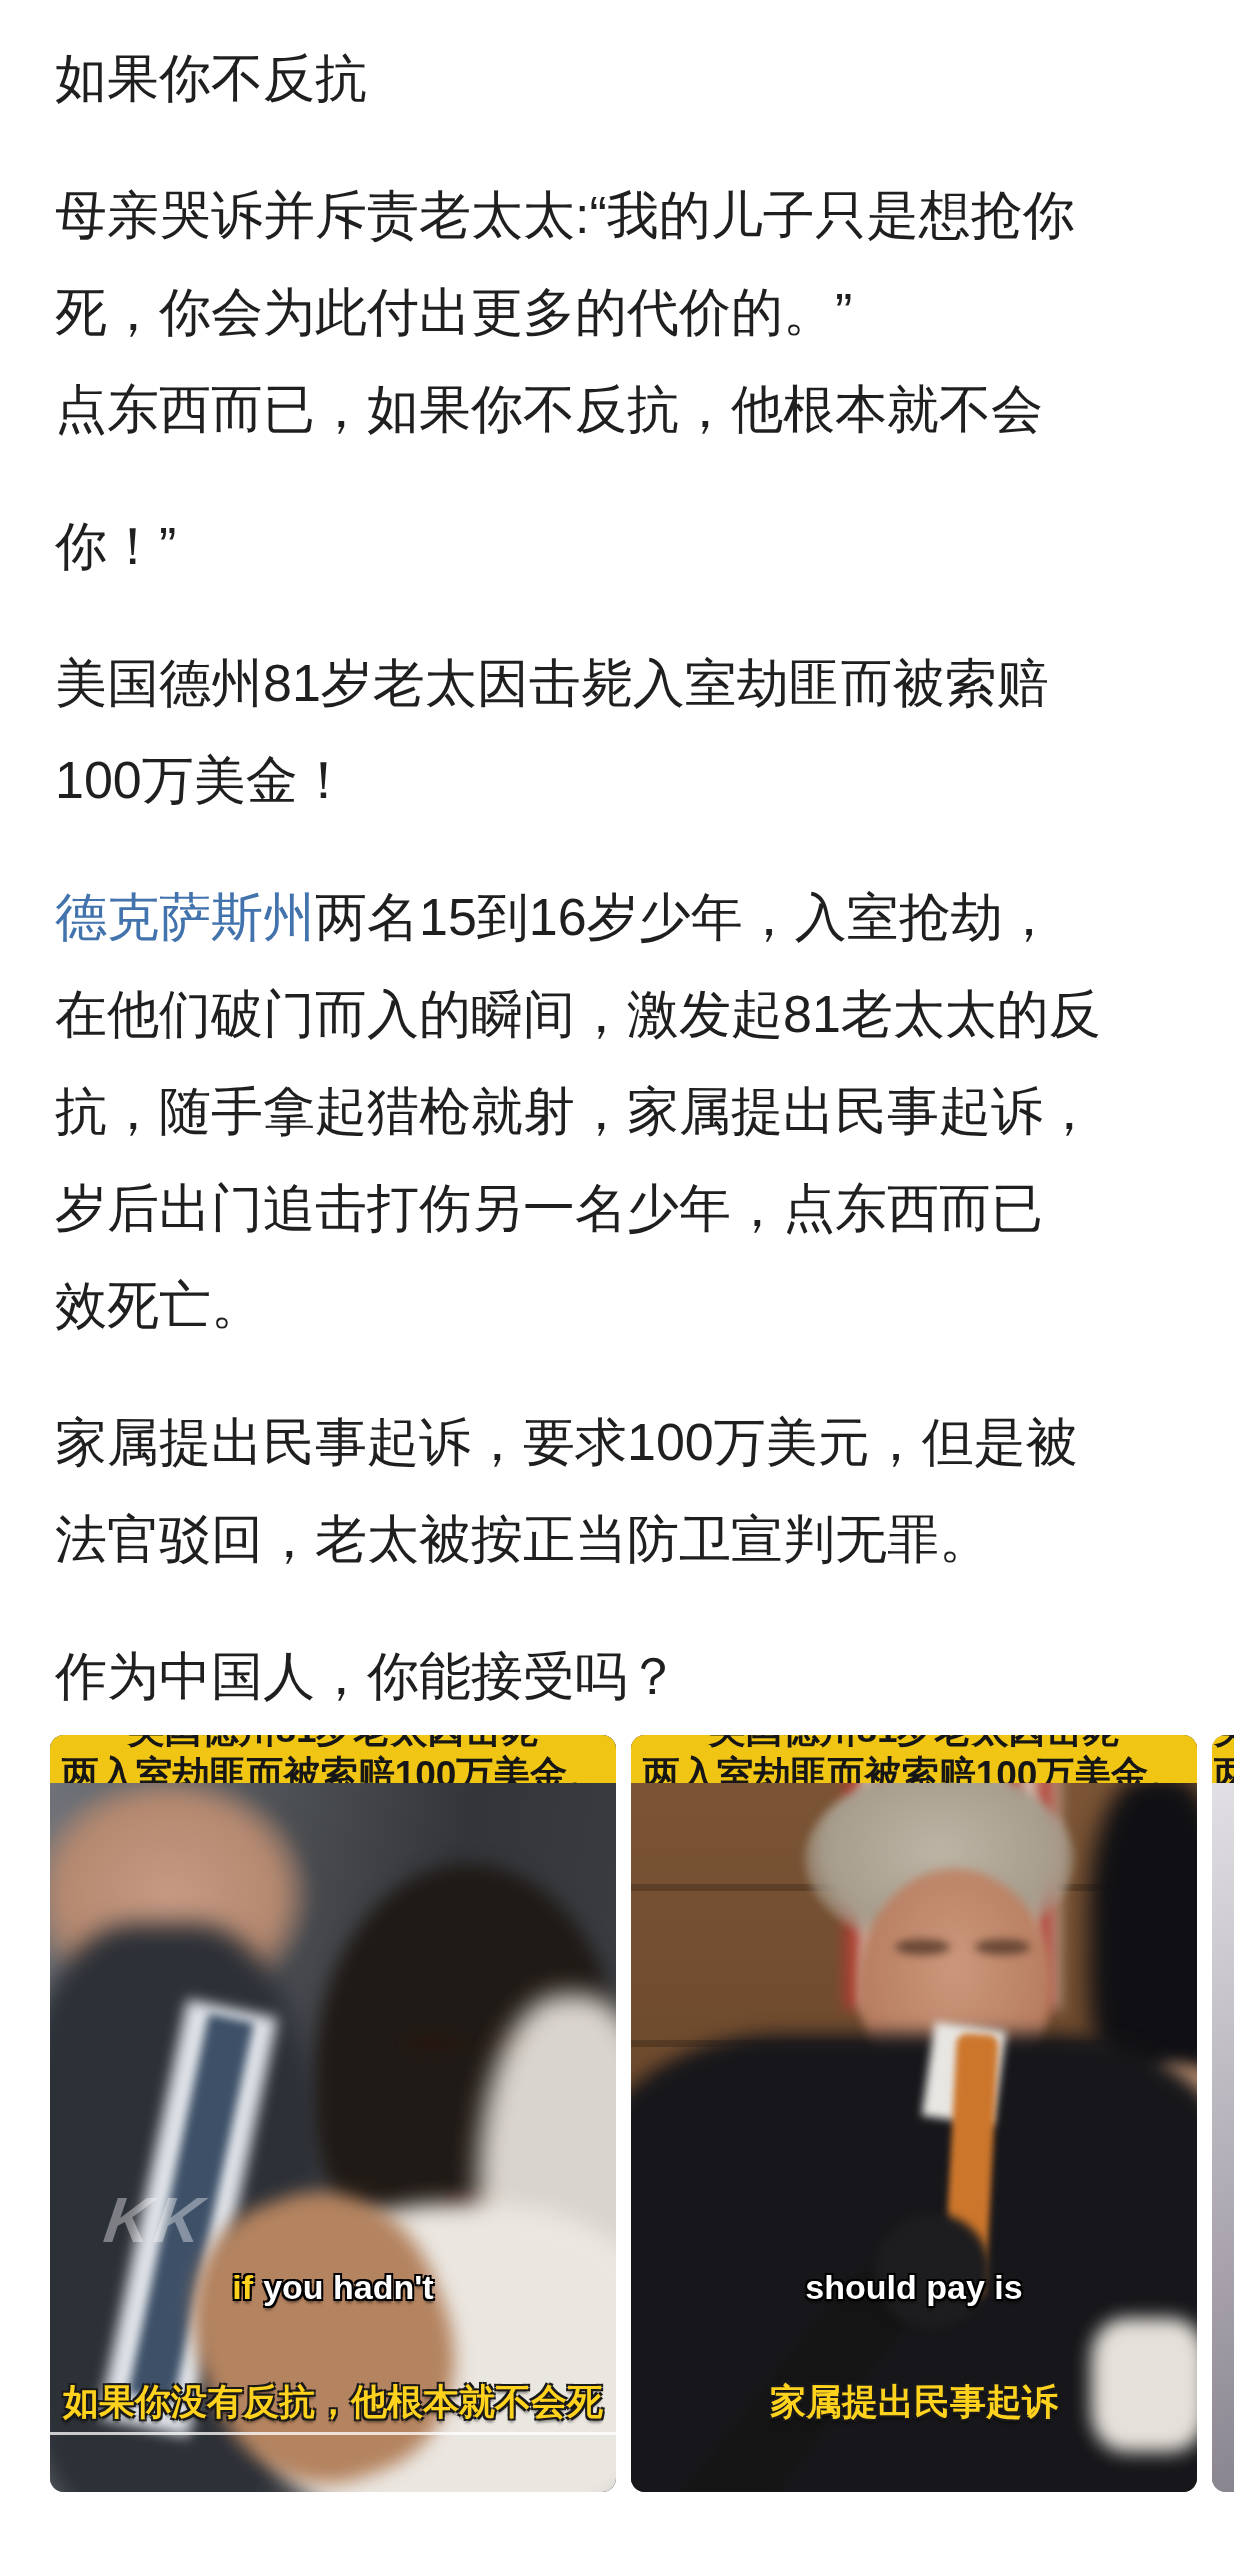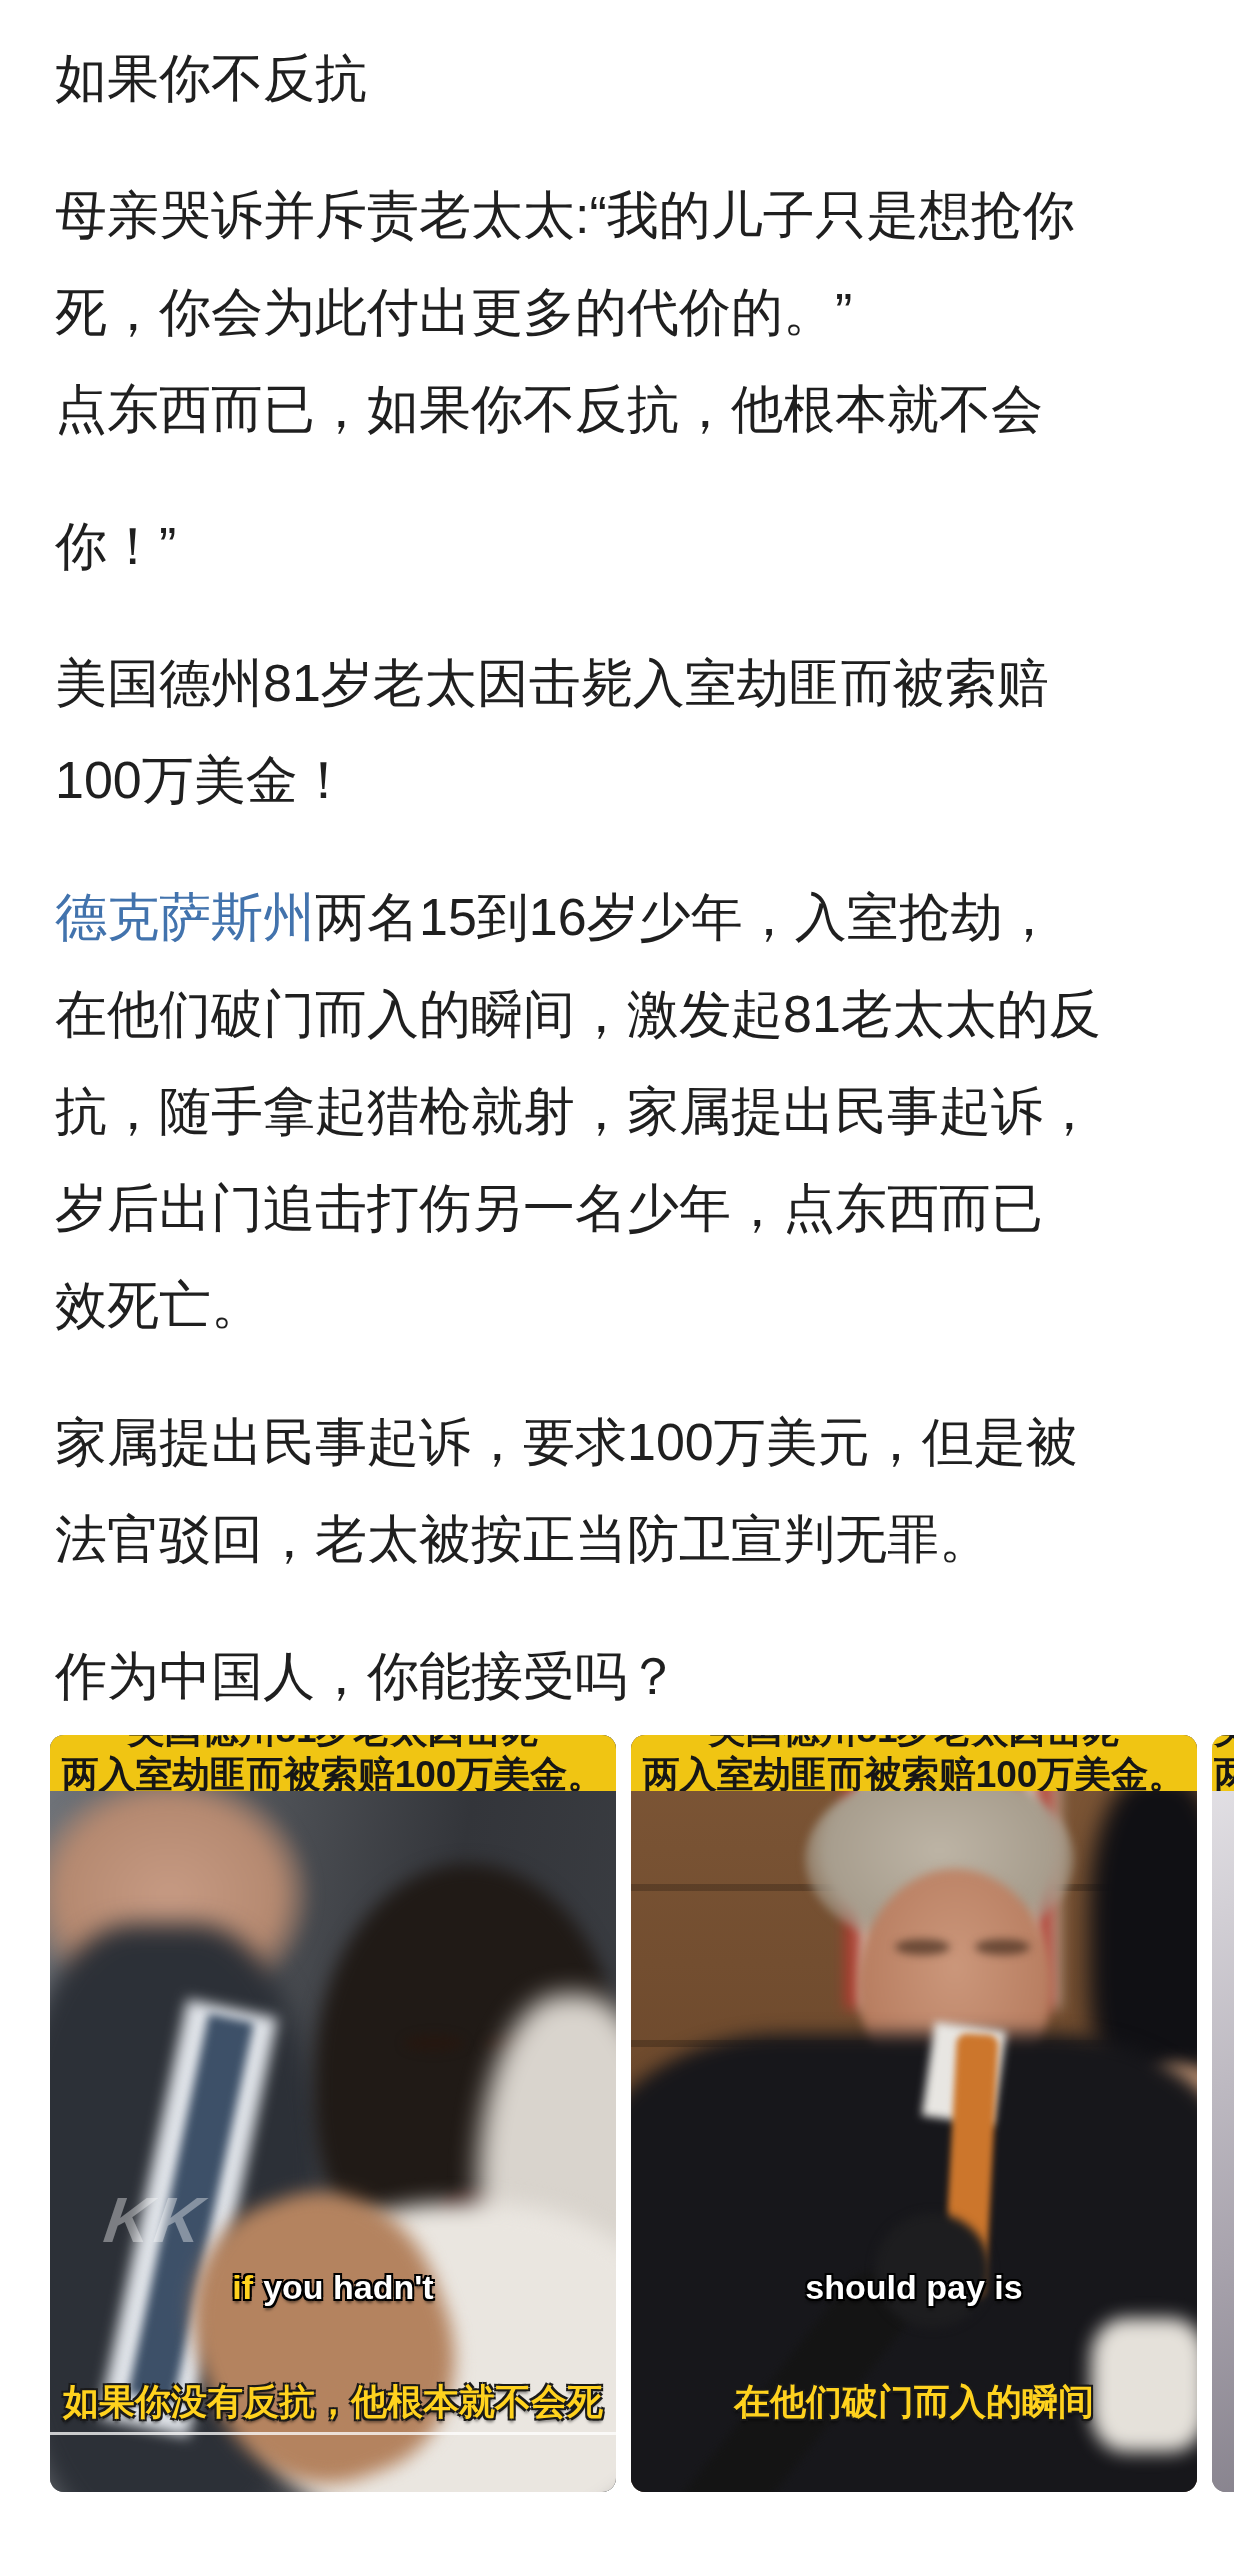--- a/index.html
+++ b/index.html
@@ -19,21 +19,21 @@
   
   .gallery{
     margin:10px 0 0 50px;display:flex;gap:15px;width:1992px;
   }
   .thumb{
     position:relative;flex:0 0 566px;width:566px;height:757px;
     border-radius:14px;overflow:hidden;background:#777;
   }
   .thumb.partial{flex:0 0 566px;}
   .caption{
-    position:absolute;left:0;top:0;right:0;height:56px;overflow:hidden;
+    position:absolute;left:0;top:0;right:0;height:48px;overflow:hidden;
     z-index:5;
   }
   .cap-inner{
     margin-top:-28px;text-align:center;font-weight:700;color:#161616;
     font-size:37px;line-height:45px;white-space:nowrap;
   }
   .scene{position:absolute;inset:0;z-index:1;}
   .blob{position:absolute;}
   
   .sub-en{
@@ -207,21 +207,21 @@
       <div class="blob s2-michead"></div>
       <div class="blob s2-cuff"></div>
     </div>
     <div class="caption" style="background:#f0c513">
       <div class="cap-inner">
         <div>美国德州81岁老太因击毙</div>
         <div>两入室劫匪而被索赔100万美金。</div>
       </div>
     </div>
     <div class="sub-en">should pay is</div>
-    <div class="sub-zh">在他们破门而入的瞬间</div>
+    <div class="sub-zh">家属提出民事起诉</div>
   </div>
 
   <div class="thumb partial">
     <div class="scene scene3"></div>
     <div class="caption" style="background:#f0c513">
       <div class="cap-inner" style="text-align:left;padding-left:2px;">
         <div>美国德州81岁老太因击毙</div>
         <div>两入室劫匪而被索赔100万美金。</div>
       </div>
     </div>

